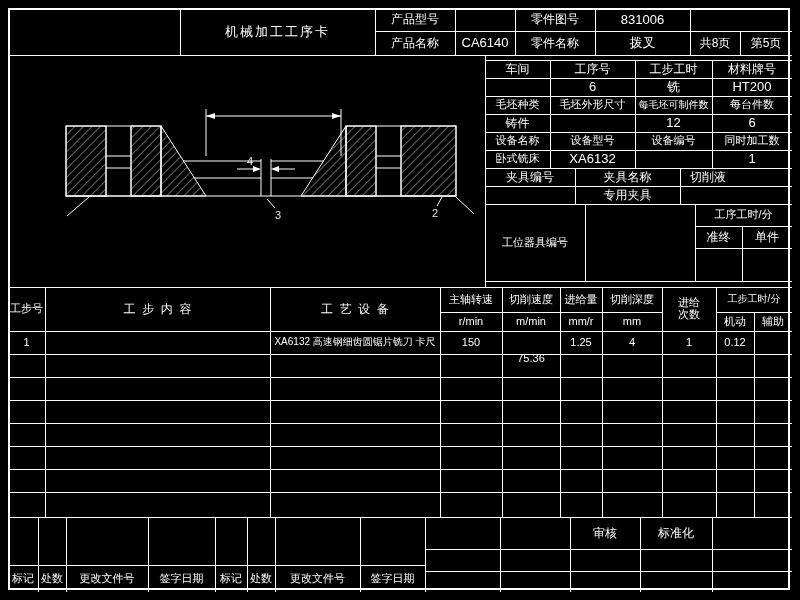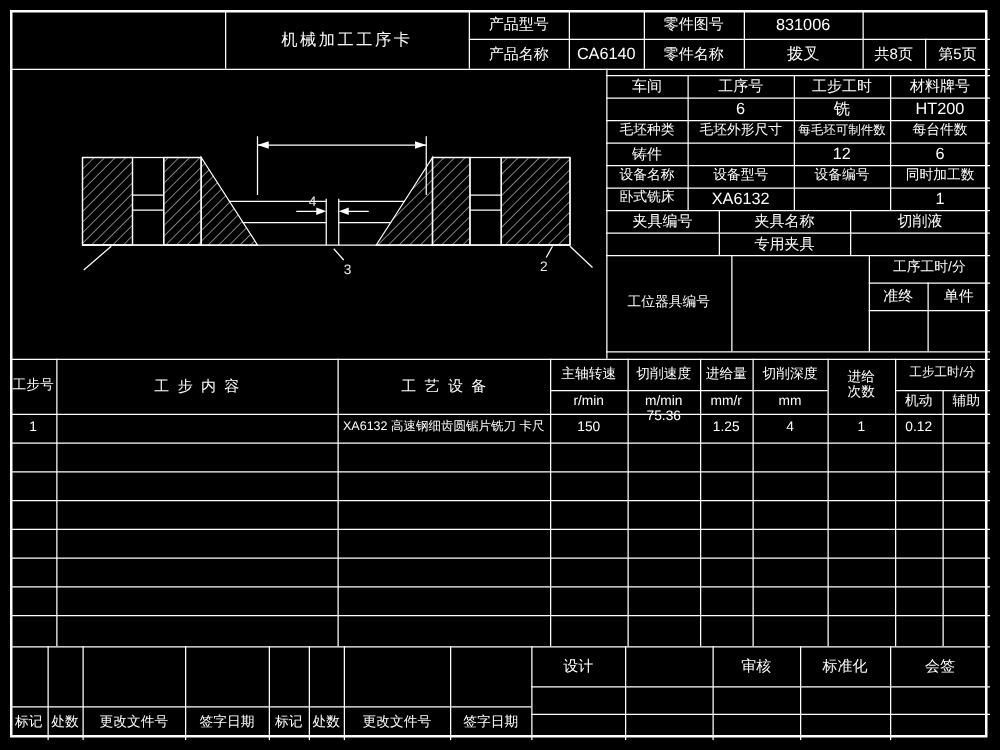--- a/index.html
+++ b/index.html
@@ -119,21 +119,21 @@
   <div class="txt s13" style="left:712px;top:114px;width:80px;height:18px">6</div>
   <div class="txt s11" style="left:485px;top:132px;width:65px;height:18px">设备名称</div>
   <div class="txt s11" style="left:550px;top:132px;width:85px;height:18px">设备型号</div>
   <div class="txt s11" style="left:635px;top:132px;width:77px;height:18px">设备编号</div>
   <div class="txt s11" style="left:712px;top:132px;width:80px;height:18px">同时加工数</div>
   <div class="txt s11" style="left:485px;top:150px;width:65px;height:18px">卧式铣床</div>
   <div class="txt s13" style="left:550px;top:150px;width:85px;height:18px">XA6132</div>
   <div class="txt s13" style="left:712px;top:150px;width:80px;height:18px">1</div>
   <div class="txt" style="left:485px;top:168px;width:90px;height:18px">夹具编号</div>
   <div class="txt" style="left:575px;top:168px;width:105px;height:18px">夹具名称</div>
-  <div class="txt" style="left:680px;top:168px;width:112px;height:18px">切削液</div>
+  <div class="txt" style="left:652px;top:168px;width:112px;height:18px">切削液</div>
   <div class="txt" style="left:575px;top:186px;width:105px;height:18px">专用夹具</div>
   <div class="txt s11" style="left:485px;top:204px;width:100px;height:77px">工位器具编号</div>
   <div class="txt s11" style="left:695px;top:204px;width:97px;height:22px">工序工时/分</div>
   <div class="txt" style="left:695px;top:226px;width:47px;height:22px">准终</div>
   <div class="txt" style="left:742px;top:226px;width:50px;height:22px">单件</div>
 
   <div class="txt s11" style="left:8px;top:287px;width:37px;height:44px">工步号</div>
   <div class="txt" style="left:45px;top:287px;width:225px;height:44px">工  步  内  容</div>
   <div class="txt" style="left:270px;top:287px;width:170px;height:44px">工  艺  设  备</div>
   <div class="txt s11" style="left:440px;top:287px;width:62px;height:25px">主轴转速</div>
@@ -148,30 +148,28 @@
   <div class="txt s11" style="left:440px;top:312px;width:62px;height:19px">r/min</div>
   <div class="txt s11" style="left:502px;top:312px;width:58px;height:19px">m/min</div>
   <div class="txt s11" style="left:560px;top:312px;width:42px;height:19px">mm/r</div>
   <div class="txt s11" style="left:602px;top:312px;width:60px;height:19px">mm</div>
   <div class="txt s11" style="left:716px;top:312px;width:38px;height:19px">机动</div>
   <div class="txt s11" style="left:754px;top:312px;width:38px;height:19px">辅助</div>
 
   <div class="txt s11" style="left:8px;top:331px;width:37px;height:23px">1</div>
   <div class="txt s10" style="left:270px;top:331px;width:170px;height:23px">XA6132 高速钢细齿圆锯片铣刀 卡尺</div>
   <div class="txt s11" style="left:440px;top:331px;width:62px;height:23px">150</div>
-  <div class="txt s11" style="left:502px;top:322px;width:58px;height:23px">75.36</div>
+  <div class="txt s11" style="left:502px;top:347px;width:58px;height:23px">75.36</div>
   <div class="txt s11" style="left:560px;top:331px;width:42px;height:23px">1.25</div>
   <div class="txt s11" style="left:602px;top:331px;width:60px;height:23px">4</div>
   <div class="txt s11" style="left:662px;top:331px;width:54px;height:23px">1</div>
   <div class="txt s11" style="left:716px;top:331px;width:38px;height:23px">0.12</div>
 
-  <div class="txt" style="left:425px;top:517px;width:75px;height:32px">设计</div>
   <div class="txt" style="left:640px;top:517px;width:72px;height:32px">标准化</div>
   <div class="txt" style="left:570px;top:517px;width:70px;height:32px">审核</div>
-  <div class="txt" style="left:712px;top:517px;width:80px;height:32px">会签</div>
   <div class="txt s11" style="left:8px;top:565px;width:30px;height:27px">标记</div>
   <div class="txt s11" style="left:38px;top:565px;width:28px;height:27px">处数</div>
   <div class="txt s11" style="left:66px;top:565px;width:82px;height:27px">更改文件号</div>
   <div class="txt s11" style="left:148px;top:565px;width:67px;height:27px">签字日期</div>
   <div class="txt s11" style="left:215px;top:565px;width:32px;height:27px">标记</div>
   <div class="txt s11" style="left:247px;top:565px;width:28px;height:27px">处数</div>
   <div class="txt s11" style="left:275px;top:565px;width:85px;height:27px">更改文件号</div>
   <div class="txt s11" style="left:360px;top:565px;width:65px;height:27px">签字日期</div>
 
   <svg style="position:absolute;left:9px;top:56px" width="475" height="230" viewBox="0 0 475 230">

